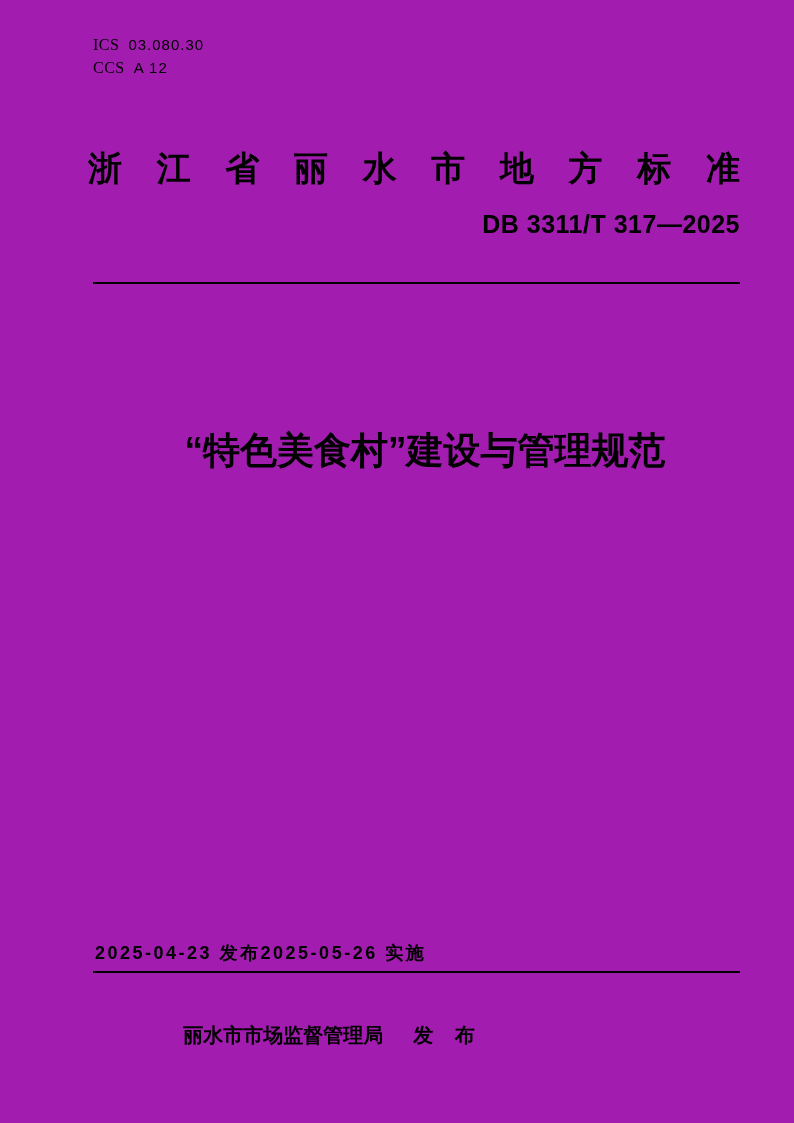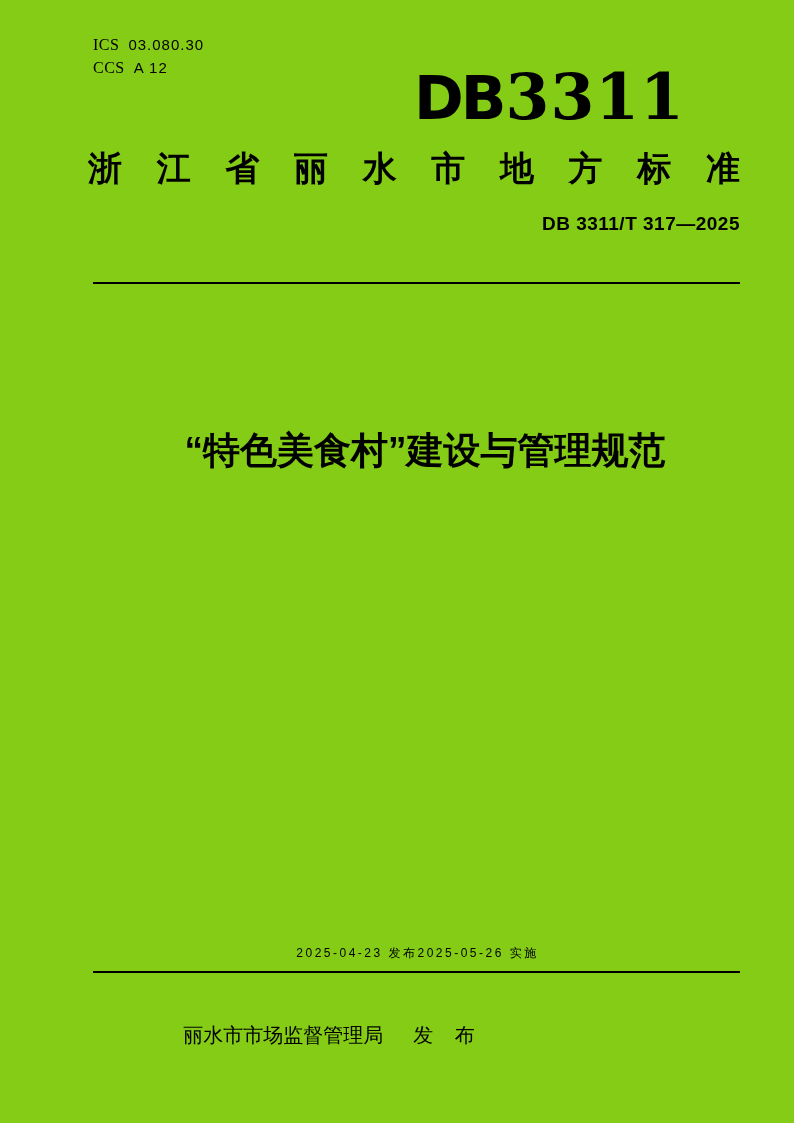--- a/index.html
+++ b/index.html
@@ -2,21 +2,21 @@
 <html><head>
 <meta charset="utf-8">
 <style>
   * { margin: 0; padding: 0; box-sizing: border-box; }
   html, body { background: #e8e8e8; }
   .page {
     position: relative;
     width: 794px;
     height: 1123px;
     margin: 0 auto;
-    background: #84cc16;
+    background: #a21caf;
     color: #000000;
     font-family: "Liberation Sans", sans-serif;
     overflow: hidden;
   }
   
   .code-line {
     position: absolute;
     left: 93px;
     font-size: 15px;
     line-height: 18px;
@@ -70,21 +70,21 @@
     font-size: 34px;
     font-weight: 600;
     line-height: 42px;
   }
 
   
   .doc-number {
     position: absolute;
     top: 212px;
     right: 54px;
-    font-size: 19px;
+    font-size: 25px;
     font-weight: 600;
     letter-spacing: 0.5px;
     line-height: 24px;
   }
 
   
   .rule {
     position: absolute;
     left: 93px;
     width: 647px;
@@ -107,38 +107,38 @@
     white-space: nowrap;
   }
 
   
   .dates-row {
     position: absolute;
     top: 941px;
     left: 95px;
     width: 645px;
     display: flex;
-    justify-content: center;
-    font-size: 12px;
-    font-weight: 400;
+    justify-content: flex-start;
+    font-size: 18px;
+    font-weight: 700;
     letter-spacing: 2.5px;
     line-height: 24px;
   }
 
   
   .publisher-row {
     position: absolute;
     top: 1022px;
     left: 0;
     width: 660px;
     display: flex;
     justify-content: center;
     align-items: baseline;
     font-size: 20px;
-    font-weight: 400;
+    font-weight: 700;
     line-height: 27px;
   }
   .publisher-action {
     margin-left: 30px;
     word-spacing: 12px;
     letter-spacing: 2px;
   }
 </style>
 </head>
 <body>
@@ -146,23 +146,20 @@
 <div class="page">
 
   <div class="code-line" id="ics-line">
     <span class="code-label">ICS</span><span class="code-value">03.080.30</span>
   </div>
 
   <div class="code-line" id="ccs-line">
     <span class="code-label">CCS</span><span class="code-value">A 12</span>
   </div>
 
-  <div class="logo">
-    <span class="logo-db">DB</span><span class="logo-num">3311</span>
-  </div>
 
   <div class="banner">
     <span>浙</span>
     <span>江</span>
     <span>省</span>
     <span>丽</span>
     <span>水</span>
     <span>市</span>
     <span>地</span>
     <span>方</span>

